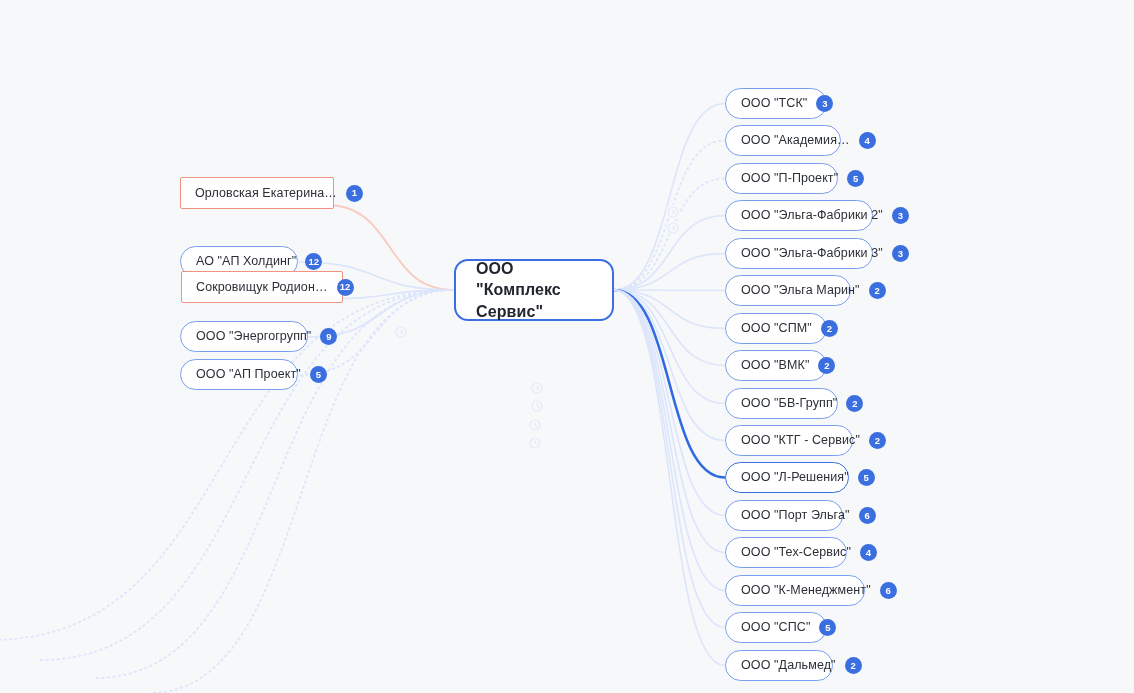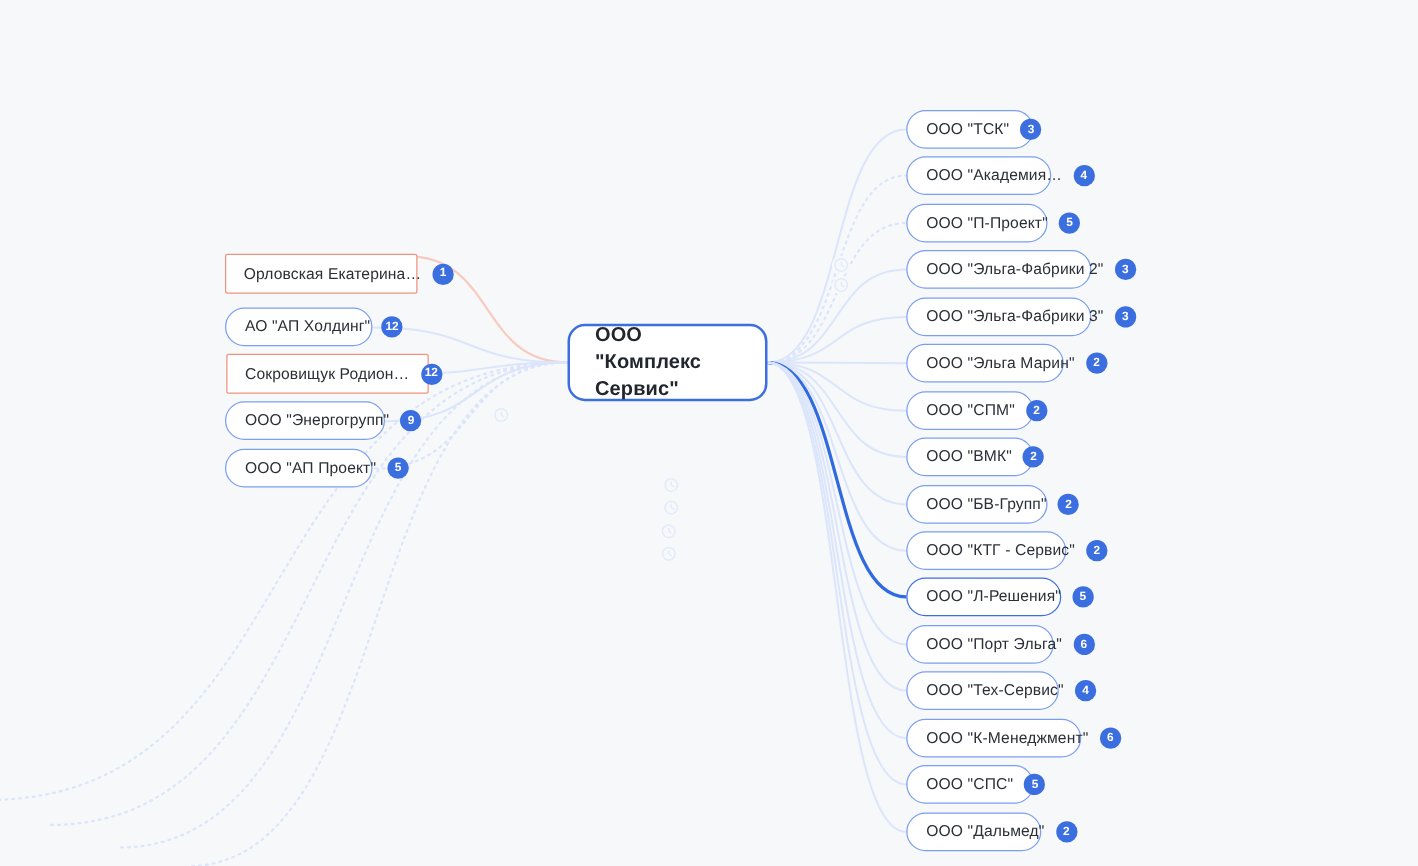--- a/index.html
+++ b/index.html
@@ -148,29 +148,29 @@
       </g>
       <g>
         <circle cx="535" cy="443" r="7.5" fill="#f7f8fa"></circle>
         <circle cx="535" cy="443" r="5" fill="none" stroke="#e2eafc" stroke-width="1.2"></circle>
         <line x1="535" y1="440.4" x2="535" y2="443" stroke="#e2eafc" stroke-width="1.1"></line>
         <line x1="535" y1="443" x2="537.4" y2="444.6" stroke="#e2eafc" stroke-width="1.1"></line>
       </g>
     </svg>
 
   <div id="node-layer">
-      <div class="node rect" style="left: 180px; top: 203px; width: 154px;">
+      <div class="node rect" style="left: 180px; top: 177px; width: 154px;">
         <span class="node-label">Орловская Екатерина…</span>
         <span class="badge">1</span>
       </div>
       <div class="node pill" style="left: 180px; top: 246px; width: 118px;">
         <span class="node-label">АО "АП Холдинг"</span>
         <span class="badge">12</span>
       </div>
-      <div class="node rect" style="left: 181px; top: 283px; width: 162px; text-align: right;">
+      <div class="node rect" style="left: 181px; top: 271px; width: 162px; text-align: right;">
         <span class="node-label">Сокровищук Родион…</span>
         <span class="badge">12</span>
       </div>
       <div class="node pill" style="left: 180px; top: 321px; width: 128px;">
         <span class="node-label">ООО "Энергогрупп"</span>
         <span class="badge">9</span>
       </div>
       <div class="node pill" style="left: 180px; top: 359px; width: 118px;">
         <span class="node-label">ООО "АП Проект"</span>
         <span class="badge">5</span>

